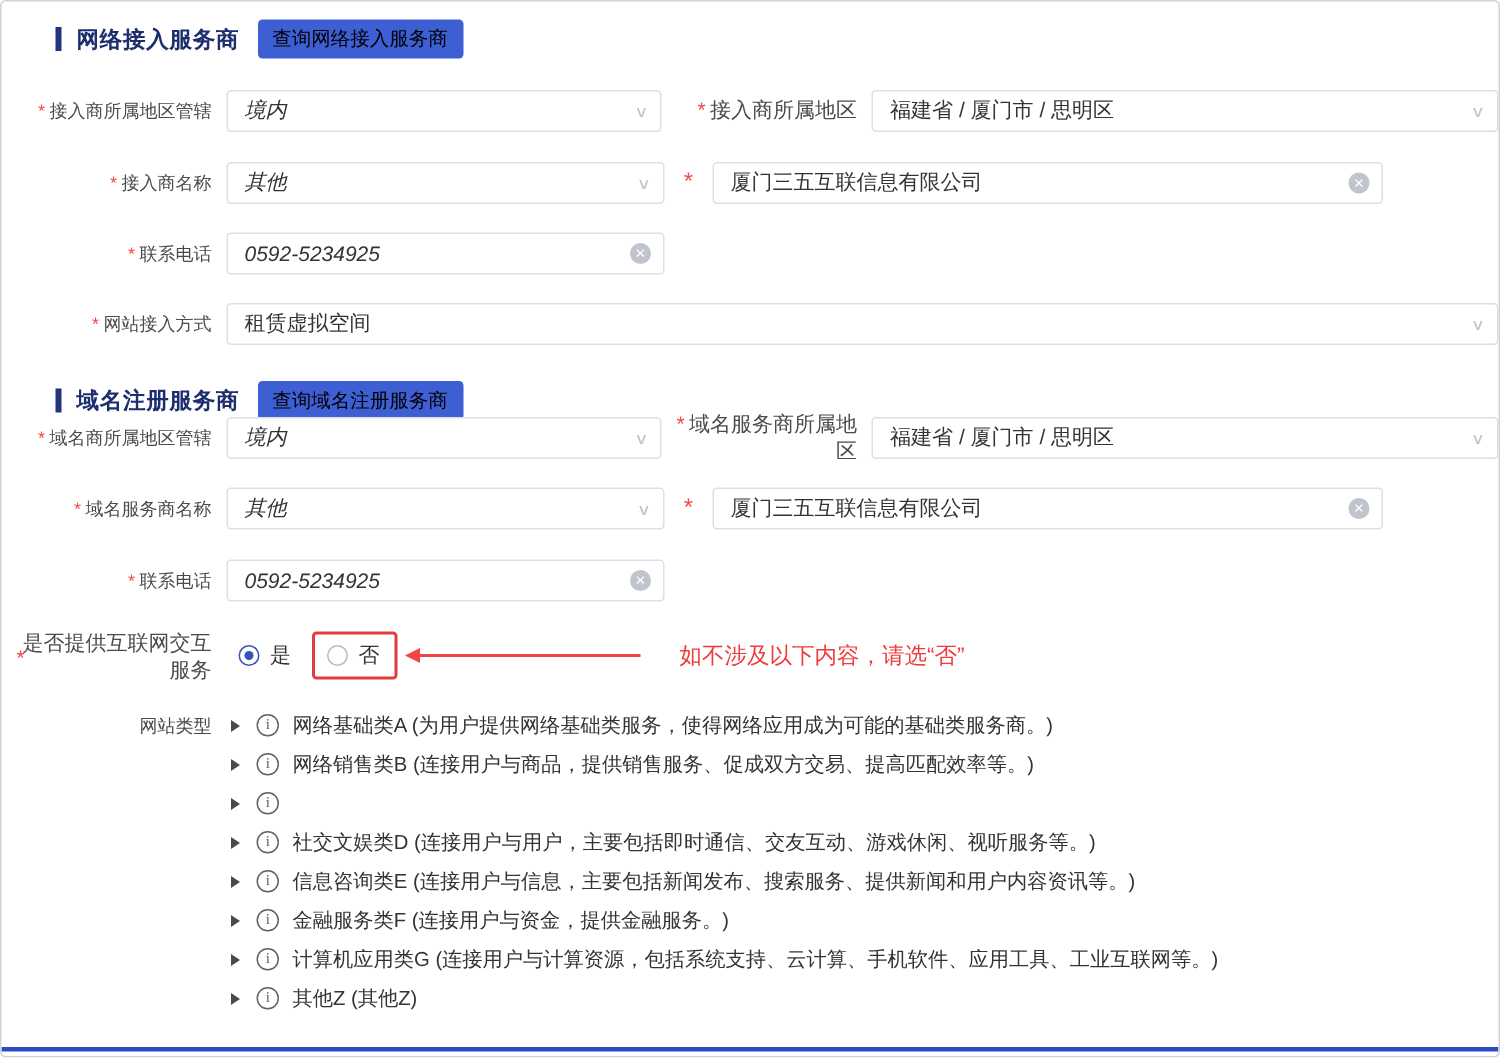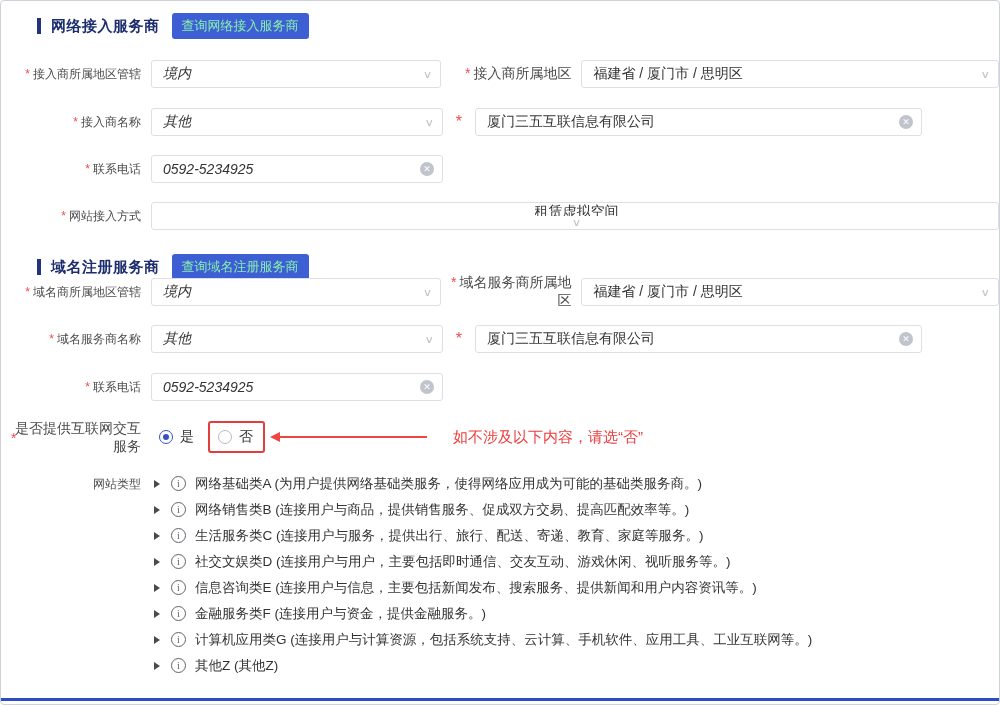--- a/index.html
+++ b/index.html
@@ -7,40 +7,40 @@
   body { width:1000px; height:705px; font-family:"Liberation Sans","DejaVu Sans",sans-serif; }
   .page {
     position:relative; width:1000px; height:705px; background:#fff;
     border:1px solid #cfd2d8; border-radius:4px; overflow:hidden;
   }
   
   .section-header { display:flex; align-items:center; height:22px; margin:14px 0 0 36px; }
   .title-bar { width:4px; height:16px; background:#24337f; margin-right:10px; }
   .section-title { font-size:15px; font-weight:bold; color:#1d2e6e; letter-spacing:.5px; }
   .query-btn {
-    margin-left:12px; background:#3e5ed3; color:#86efac; border:none; border-radius:3px;
+    margin-left:12px; background:#3e5ed3; color:#000000; border:none; border-radius:3px;
     font-size:13px; padding:4px 10px; cursor:pointer; font-family:inherit;
   }
   
   .row { display:flex; align-items:center; height:28px; padding-left:10px; }
   .mt23{margin-top:23px}.mt20{margin-top:20px}.mt19{margin-top:19px}
   .mt26{margin-top:26px}.mt21{}.mt18{margin-top:18px}
   .lbl { width:140px; padding-right:10px; text-align:right; font-size:12px; color:#4b4b4b;
          line-height:17px; position:relative; flex:none; }
   .rlbl { width:140px; padding-right:10px; text-align:right; font-size:14px; color:#4b4b4b; flex:none; }
   .star { color:#f24b4b; margin-right:3px; font-style:normal; }
   .star-only { width:32px; text-align:right; padding-right:10px; flex:none; }
   
   .box { height:28px; border:1px solid #dcdfe6; border-radius:3px; background:#fff;
          display:flex; align-items:center; padding:0 8px 0 11px; font-size:14px; color:#333; }
   .box .val { flex:1; white-space:nowrap; overflow:hidden; }
   .chev { color:#c0c4cc; font-size:13px; line-height:1; transform:scaleY(.8); }
   .clear-ic { width:14px; height:14px; border-radius:50%; background:#c0c4cc; color:#fff;
               font-size:9px; line-height:14px; text-align:center; flex:none; }
-  .c1 { width:292px;font-style:italic; } .c2 { width:420px; } .c2b { width:447px; } .cfull { width:986px;flex-direction:column; }
+  .c1 { width:292px;font-style:italic; } .c2 { width:420px; } .c2b { width:447px; } .cfull { width:986px; }
   
   .radio-row { display:flex; align-items:center; min-height:36px; padding-left:10px; }
   .radio-lbl { width:140px; padding-right:10px; text-align:right; font-size:14px; color:#4b4b4b;
                line-height:18px; position:relative; flex:none; }
   .radio-lbl .star { position:absolute; left:0; top:10px; }
   .radio-opt { display:flex; align-items:center; margin-left:8px; cursor:pointer; }
   .radio-circle { width:14px; height:14px; border-radius:50%; border:1px solid #b6bcc6;
                   background:#fff; position:relative; flex:none; }
   .radio-circle.checked { border-color:#3552c0; }
   .radio-circle.checked::after { content:""; position:absolute; left:3px; top:3px;
@@ -191,21 +191,20 @@
         <span class="wt-text">网络基础类A (为用户提供网络基础类服务，使得网络应用成为可能的基础类服务商。)</span>
       </div>
       <div class="wt-row">
         <span class="tri"></span>
         <span class="info">i</span>
         <span class="wt-text">网络销售类B (连接用户与商品，提供销售服务、促成双方交易、提高匹配效率等。)</span>
       </div>
       <div class="wt-row">
         <span class="tri"></span>
         <span class="info">i</span>
-        <span class="wt-text">生活服务类C (连接用户与服务，提供出行、旅行、配送、寄递、教育、家庭等服务。)</span>
       </div>
       <div class="wt-row">
         <span class="tri"></span>
         <span class="info">i</span>
         <span class="wt-text">社交文娱类D (连接用户与用户，主要包括即时通信、交友互动、游戏休闲、视听服务等。)</span>
       </div>
       <div class="wt-row">
         <span class="tri"></span>
         <span class="info">i</span>
         <span class="wt-text">信息咨询类E (连接用户与信息，主要包括新闻发布、搜索服务、提供新闻和用户内容资讯等。)</span>

